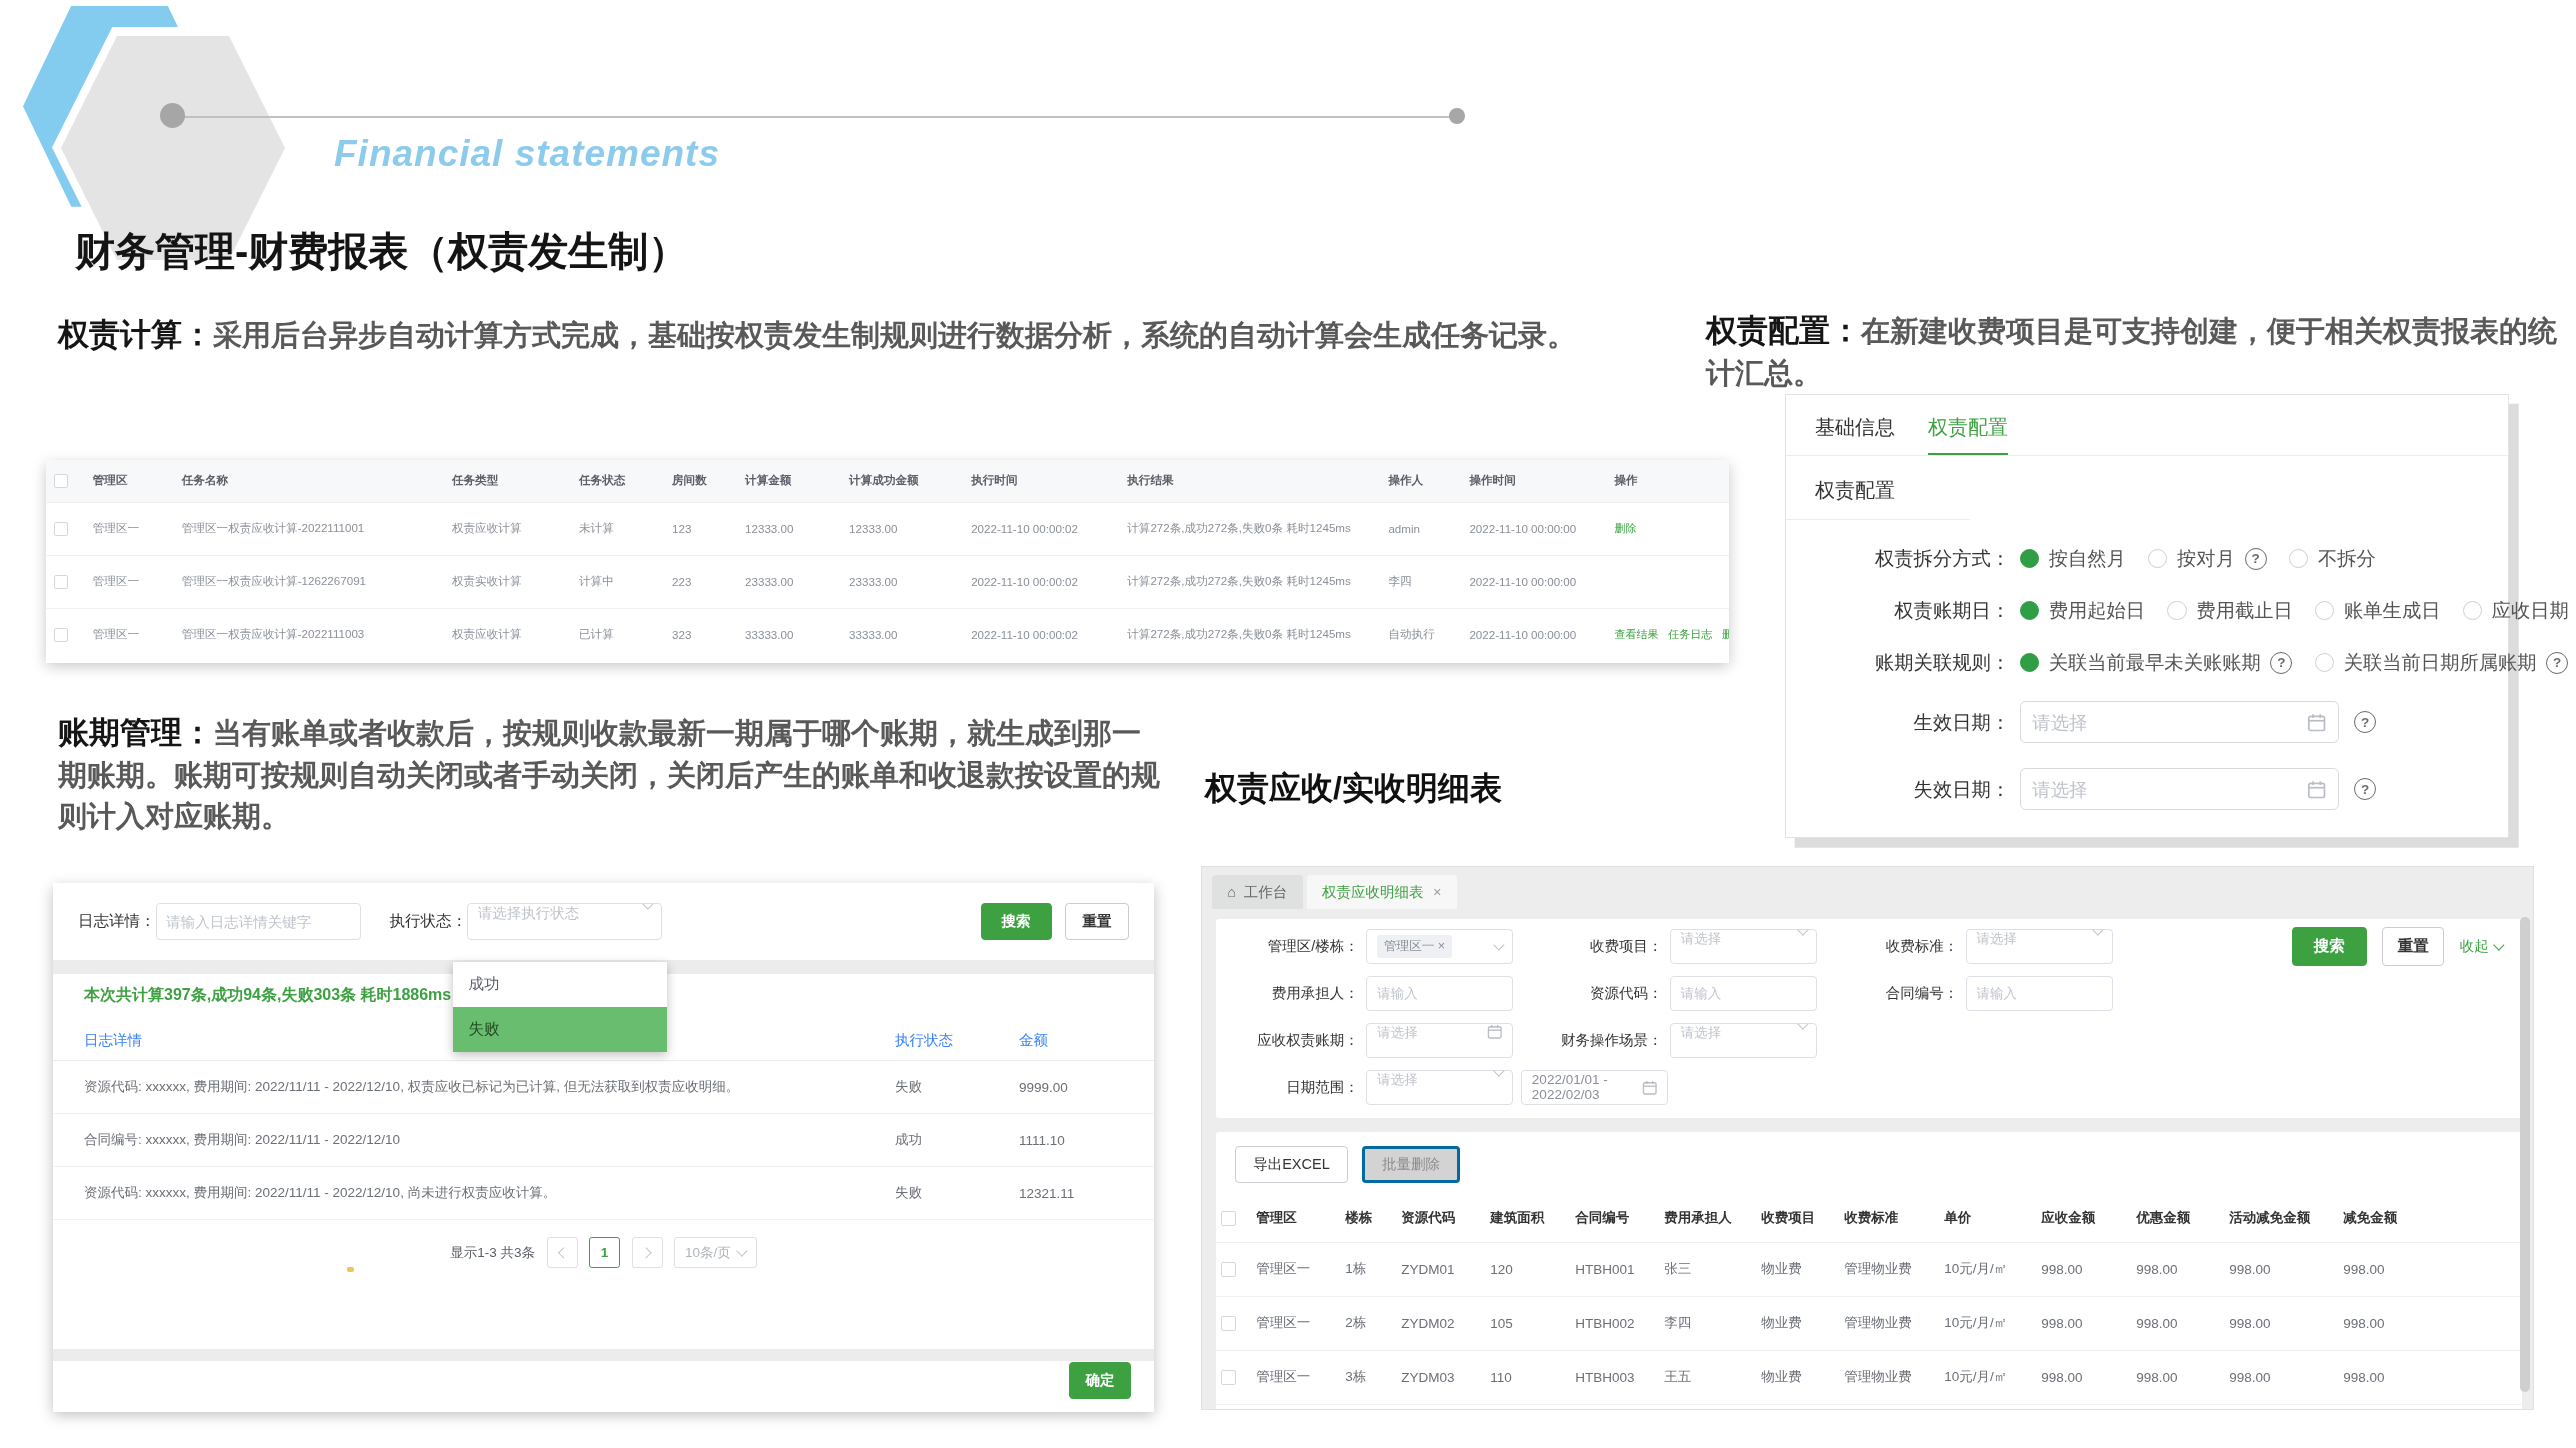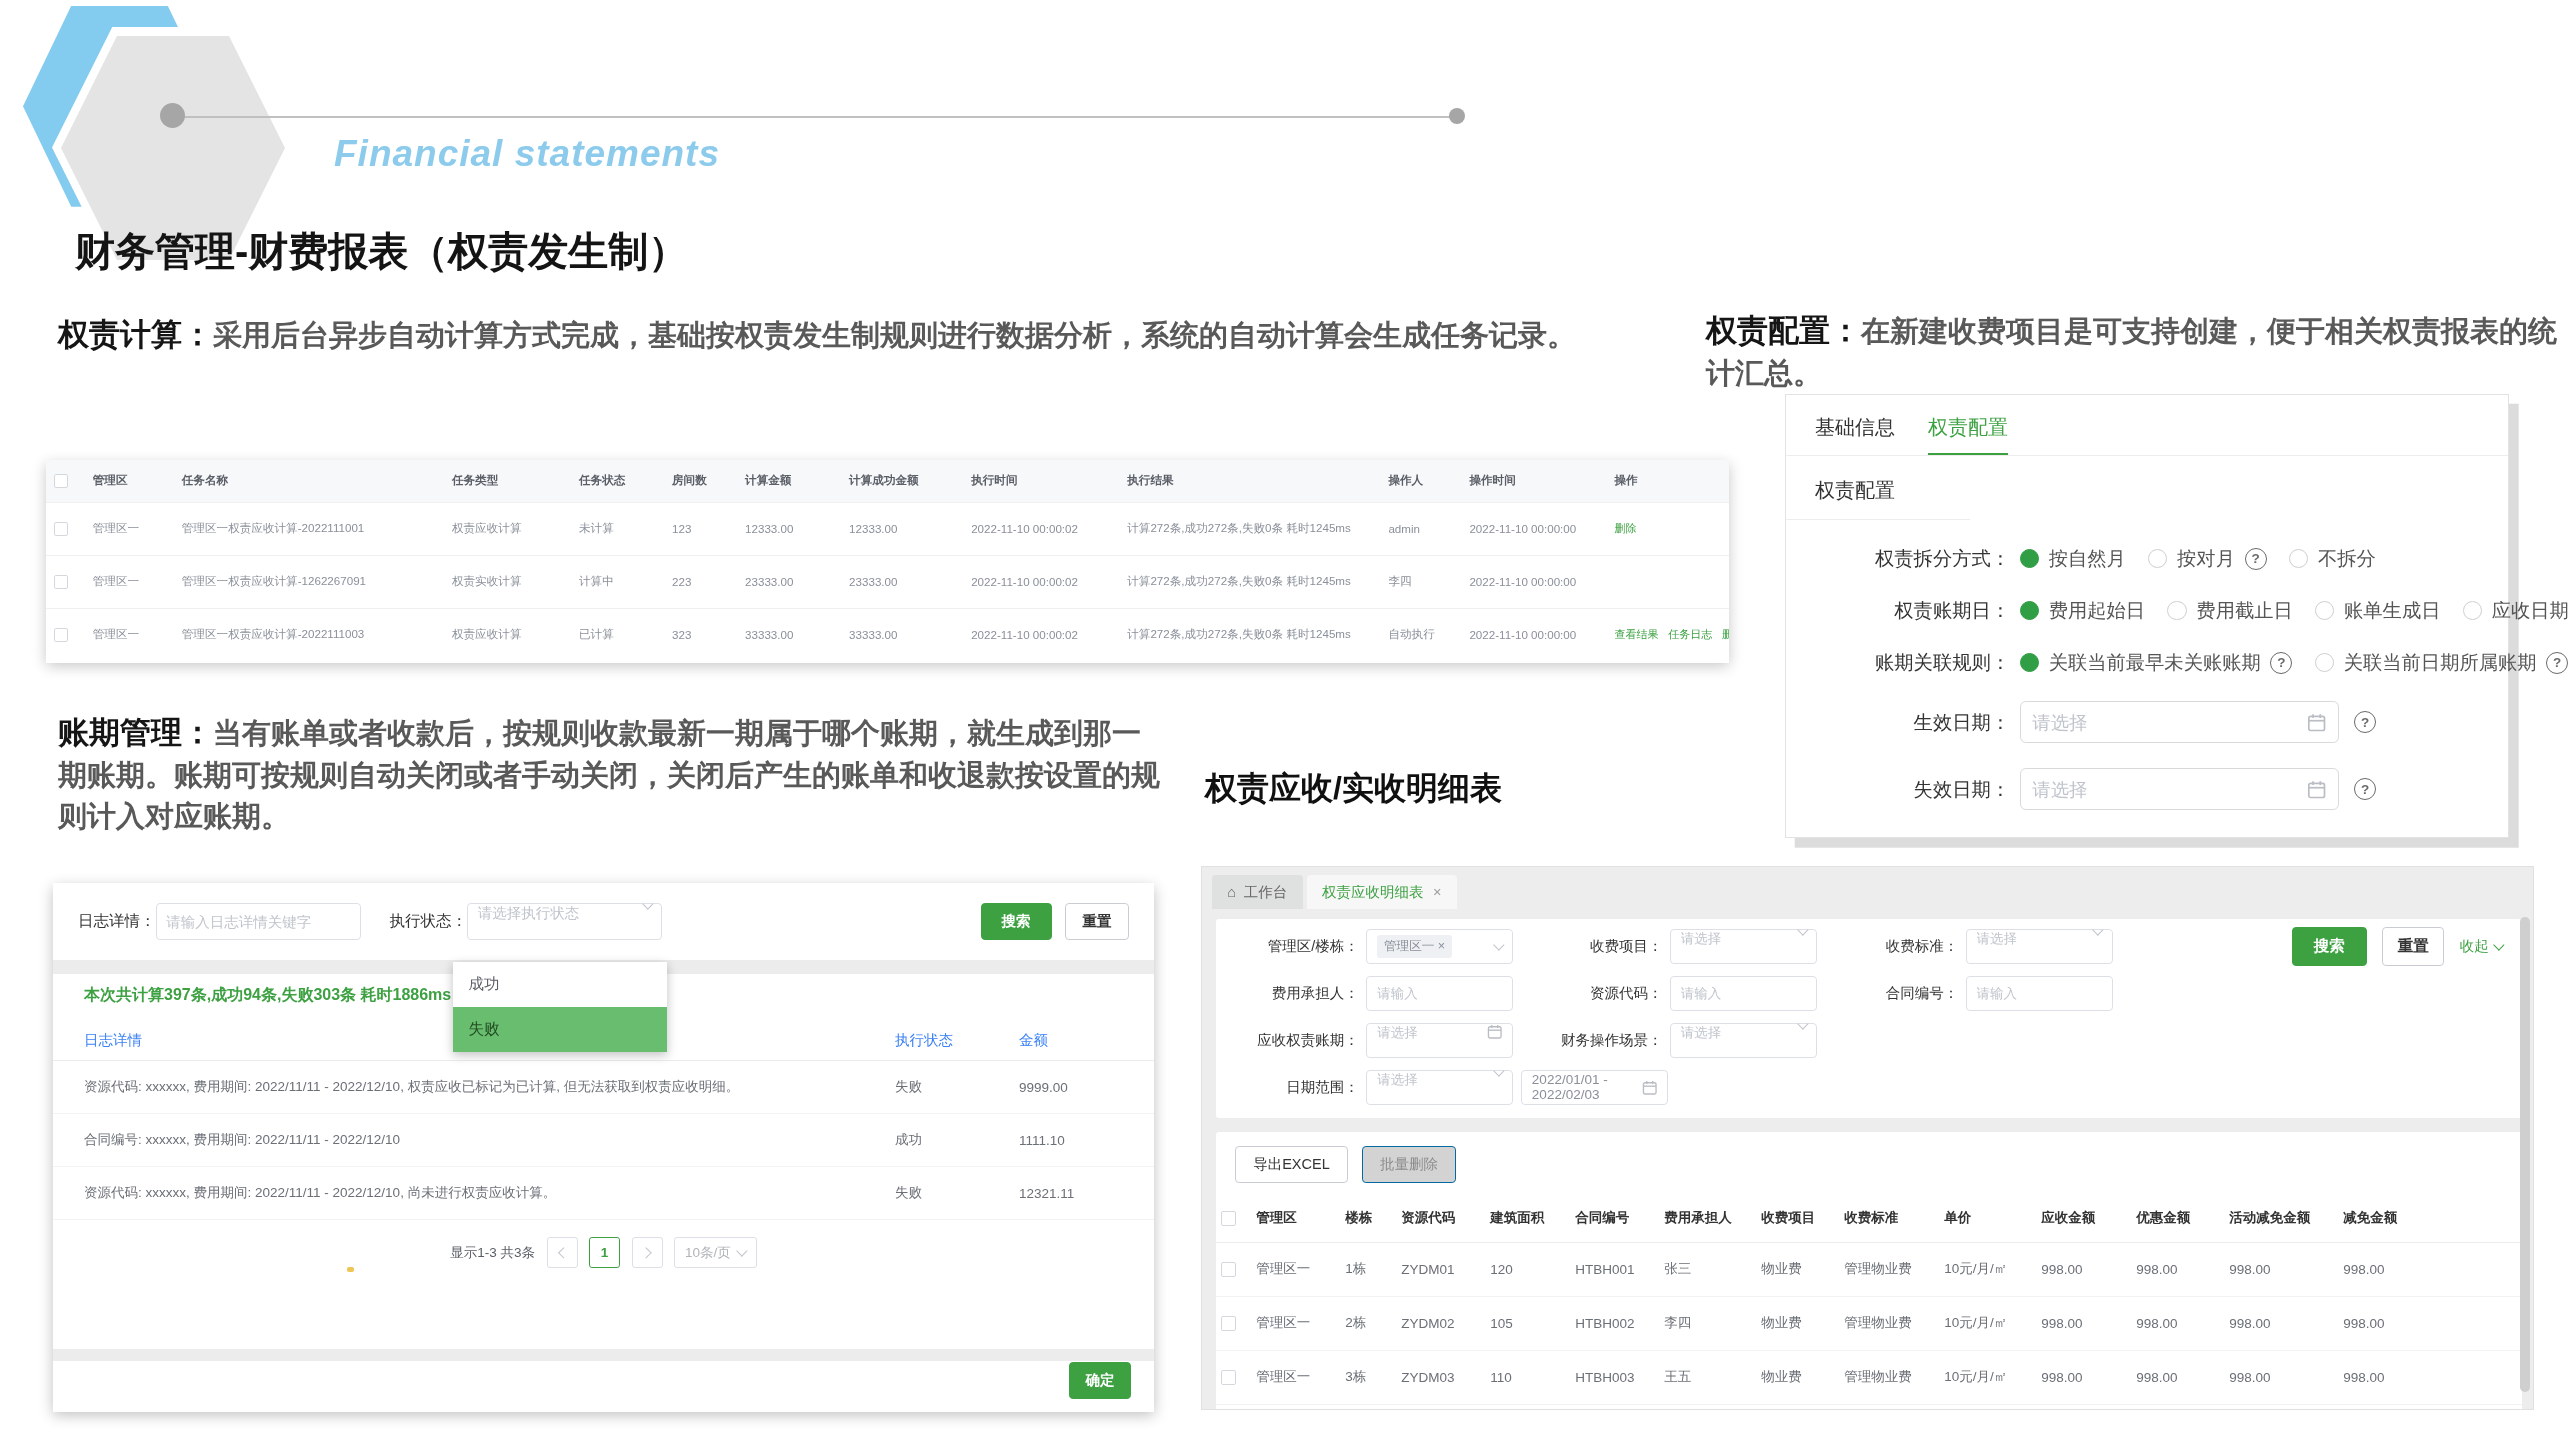--- a/index.html
+++ b/index.html
@@ -28,21 +28,21 @@
   .intro-calc{left:58px;top:313px;width:1557px}
   .intro-config{left:1706px;top:309px;width:852px}
   .intro-billing{left:58px;top:711px;width:1109px}
   .detail-heading{left:1205px;top:767px;font-size:32px;font-weight:bold;color:#101010}
 
   
   .btn{display:flex;align-items:center;justify-content:center;border-radius:3.9px;
        font-weight:bold;cursor:pointer}
   .btn-green{background:#3da142;color:#fff;border:1px solid #3da142}
   .btn-plain{background:#fff;color:#333;border:1px solid #c9ccd2}
-  .btn-gray{background:#d3d3d3;color:#8c8c8c;border:1px solid #0369a1}
+  .btn-gray{background:#d3d3d3;color:#8c8c8c;border:3px solid #0369a1}
   .ipt,.fsel{border:1px solid #dcdfe6;border-radius:3.9px;background:#fff;font-size:14.5px;
        color:#333;padding:0 9.7px;font-family:inherit}
   .ipt::placeholder{color:#c0c4cc}
   .fsel{display:flex;align-items:flex-start}
   .fsel .ph{color:#c0c4cc;flex:1;white-space:nowrap;overflow:hidden}
   .chev{display:inline-block;width:7.7px;height:7.7px;border-right:1.9px solid #c0c4cc;
         border-bottom:1.9px solid #c0c4cc;transform:rotate(45deg);margin-top:-3.9px;flex:none}
   .chev.grn{border-color:#3da142}
   .cb{display:inline-block;width:14.5px;height:14.5px;border:1px solid #d4d7dc;
       border-radius:1.9px;background:#fff;vertical-align:middle}

